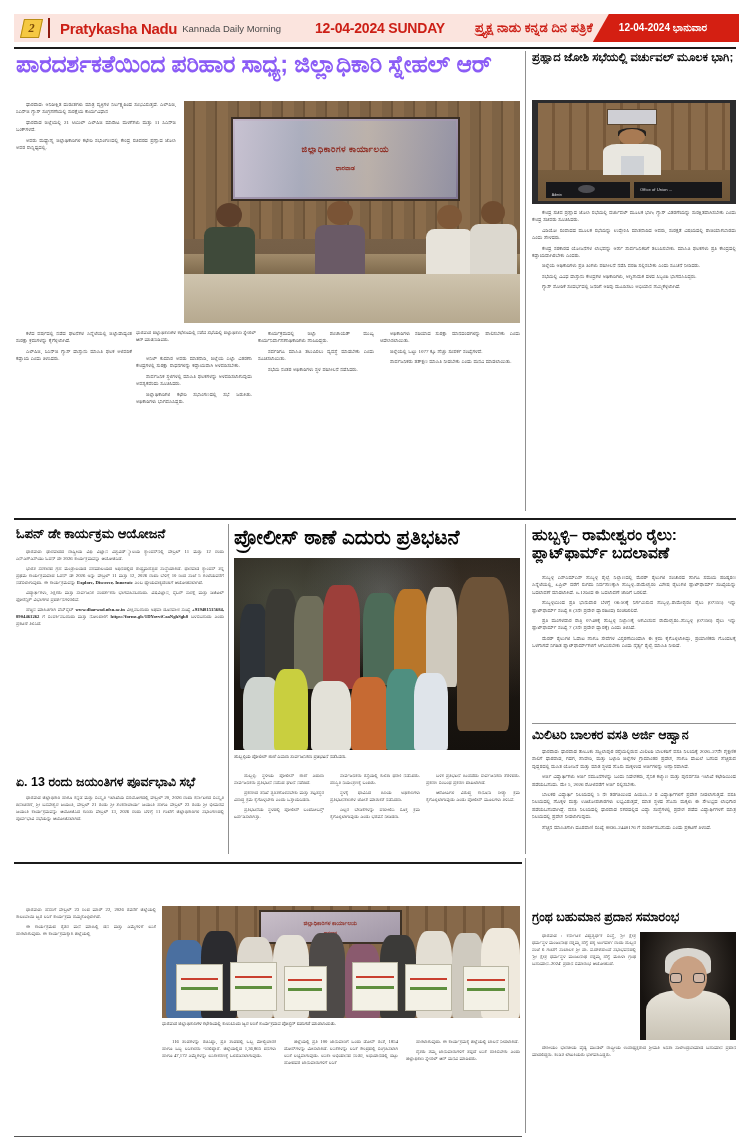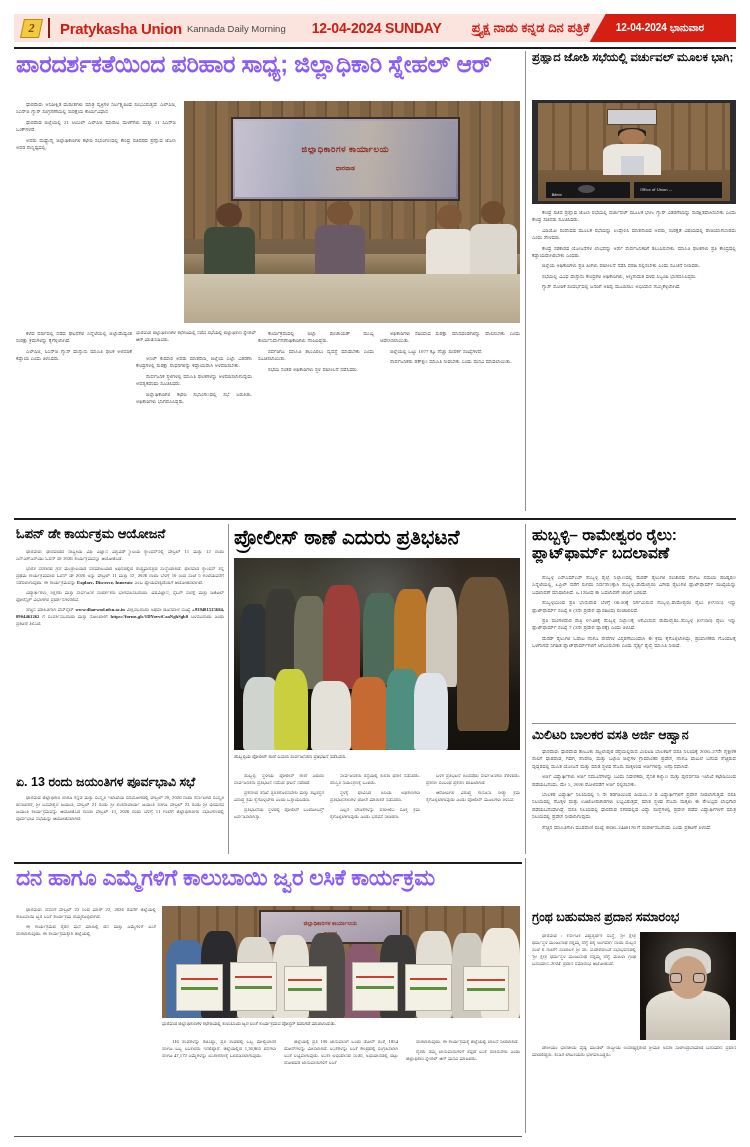--- a/index.html
+++ b/index.html
@@ -46,21 +46,21 @@
   .mh-title {
     font-size: 15px; font-weight: bold; color: #cc1f16;
     font-family: "Liberation Sans", sans-serif;
     letter-spacing: -0.3px; white-space: nowrap;
   }
   .mh-sub {
     font-size: 9.5px; color: #4a4a4a; margin-left: 5px; white-space: nowrap;
   }
   .mh-date {
     font-size: 14px; font-weight: bold; color: #cc1f16;
-    margin-left: 26px; white-space: nowrap; letter-spacing: -0.2px;
+    margin-left: 34px; white-space: nowrap; letter-spacing: -0.2px;
   }
   .mh-kn {
     font-size: 13px; font-weight: bold; color: #cc1f16;
     margin-left: 30px; white-space: nowrap;
   }
   .mh-tab {
     margin-left: auto; height: 28px;
     background: #d41f12; color: #ffffff;
     display: flex; align-items: center;
     padding: 0 32px 0 26px;
@@ -244,21 +244,21 @@
 </head>
 <body>
 
 <div class="page">
 
   <div class="masthead">
     <div class="mh-logo">
       <div class="mh-logo-shape">2</div>
     </div>
     <div class="mh-div"></div>
-    <div class="mh-title">Pratykasha Union</div>
+    <div class="mh-title">Pratykasha Nadu</div>
     <div class="mh-sub">Kannada Daily Morning</div>
     <div class="mh-date">12-04-2024 SUNDAY</div>
     <div class="mh-kn">ಪ್ರ್ತ್ಯಕ್ಷ ನಾಡು ಕನ್ನಡ ದಿನ ಪತ್ರಿಕೆ</div>
     <div class="mh-tab">12-04-2024 ಭಾನುವಾರ</div>
   </div>
 
   <div class="rule" style="left:14px; top:47px; width:722px; height:2px;"></div>
 
   <div class="hl-main" style="left:16px; top:51px; width:508px; font-size:23.5px;">ಪಾರದರ್ಶಕತೆಯಿಂದ ಪರಿಹಾರ ಸಾಧ್ಯ; ಜಿಲ್ಲಾಧಿಕಾರಿ ಸ್ನೇಹಲ್ ಆರ್</div>
 
@@ -424,21 +424,20 @@
   <div class="col" style="left:532px; top:748px; width:204px; height:158px;">
     <p class="ptxt">ಧಾರವಾಡ: ಧಾರವಾಡ ತಾಲೂಕು ಸಜ್ಜಲಾಪುರ ರಸ್ತೆಯಲ್ಲಿರುವ ಮಿಲಿಟರಿ ಬಾಲಕರಿಗೆ ವಸತಿ ನಿಲಯಕ್ಕೆ 2026–27ನೆೇ ಶೈಕ್ಷಣಿಕ ಸಾಲಿಗೆ ಧಾರವಾಡ, ಗದಗ, ಹಾವೇರಿ, ಮತ್ತು ಬಳ್ಳಾರಿ ಜಿಲ್ಲೆಗಳ ಗ್ರಾಮಾಂತರ ಪ್ರದೇಶ, ಹಾಗೂ ದಾಖಲೆ ಬಹುದ ಹೆಚ್ಚಿರುವ ವುದ್ದರದಲ್ಲಿ ಮಹಿತ ಯೋಜನೆ ಮತ್ತು ಮಾತ ಸ್ಥಳದ ಹೊಸು ಮಕ್ಕಳಿಂದ ಅರ್ಜಿಗಳನ್ನು ಆಹ್ವಾನವಾಗಿದೆ.</p>
     <p class="ptxt">ಅರ್ಜಿ ವಿದ್ಯಾರ್ಥಿಗಳು ಅರ್ಜಿ ನಮೂನೆಗಳನ್ನು ಬಂದು ನಿದೇಶಕರು, ಸೈನಿಕ ಕಲ್ಯಾಣ ಮತ್ತು ಪುನರ್ವಸತಿ ಇಲಾಖೆ ಕಛೇರಿಯಿಂದ ಪಡೆಯಬಹುದು. ಮೇ 5, 2026 ರೋಳವರೆಗೆ ಅರ್ಜಿ ಸಲ್ಲಿಸಬೇಕು.</p>
     <p class="ptxt">ಬಾಲಕರ ವಿದ್ಯಾರ್ಥಿ ನಿಲಯದಲ್ಲಿ 5 ನೇ ತರಗತಿಯಿಂದ ಪಿಯುಸಿ–2 ರ ವಿದ್ಯಾರ್ಥಿಗಳಿಗೆ ಪ್ರವೇಶ ನೀಡಲಾಗುತ್ತದೆ. ವಸತಿ ನಿಲಯದಲ್ಲಿ ಹೊಕ್ಕಳ ಮತ್ತು ಊಟೋಪಚಾರಗಳು ಲಭ್ಯವಿರುತ್ತದೆ, ಮಾತ ಸ್ಥಳದ ಹೊಸು ಮಕ್ಕಳು ಈ ಸೌಲಭ್ಯದ ಲಾಭಿಗಾರ ಪಡೆಯಬಹುದಾಗಿದ್ದೆ. ವಸತಿ ನಿಲಯದಲ್ಲಿ ಧಾರವಾಡ ನಗರದಲ್ಲಿದ ವಿದ್ಯಾ ಸಂಸ್ಥೆಗಳಲ್ಲಿ ಪ್ರವೇಶ ಪಡೆದ ವಿದ್ಯಾರ್ಥಿಗಳಿಗೆ ಮಾತ್ರ ನಿಲಯದಲ್ಲಿ ಪ್ರವೇಶ ನೀಡಲಾಗುವುದು.</p>
     <p class="ptxt">ಹೆಚ್ಚಿನ ಮಾಹಿತಿಗಾಗಿ ದೂರವಾಣಿ ಸಂಖ್ಯೆ 0836–2440176 ಗೆ ಸಂಪರ್ಕಿಸಬಹುದು ಎಂದು ಪ್ರಕಟಣೆ ತಿಳಿಸಿದೆ.</p>
   </div>
 
   <div class="hr-thick" style="left:14px; top:862px; width:508px;"></div>
   <div class="divider v" style="left:525px; top:858px; height:275px;"></div>
 
-  <div class="hl-main" style="left:16px; top:866px; width:506px; font-size:22px;">ದನ ಹಾಗೂ ಎಮ್ಮೆಗಳಿಗೆ ಕಾಲುಬಾಯಿ ಜ್ವರ ಲಸಿಕೆ ಕಾರ್ಯಕ್ರಮ</div>
 
   <div class="photo ph-group" style="left:162px; top:906px; width:358px; height:112px;">
     <div class="gr-wall"></div>
     <div class="gr-screen">
       <div class="gr-screen-t">ಜಿಲ್ಲಾಧಿಕಾರಿಗಳ ಕಾರ್ಯಾಲಯ</div>
       <div class="gr-screen-t2">ಧಾರವಾಡ</div>
     </div>
     <div class="cr-fig" style="left:1%;  top:30%; width:11%; height:70%; background:#4a6fa0;"></div>
     <div class="cr-fig" style="left:11%; top:22%; width:10%; height:78%; background:#2b2b2f;"></div>
     <div class="cr-fig" style="left:21%; top:28%; width:10%; height:72%; background:#ddd8ce;"></div>

